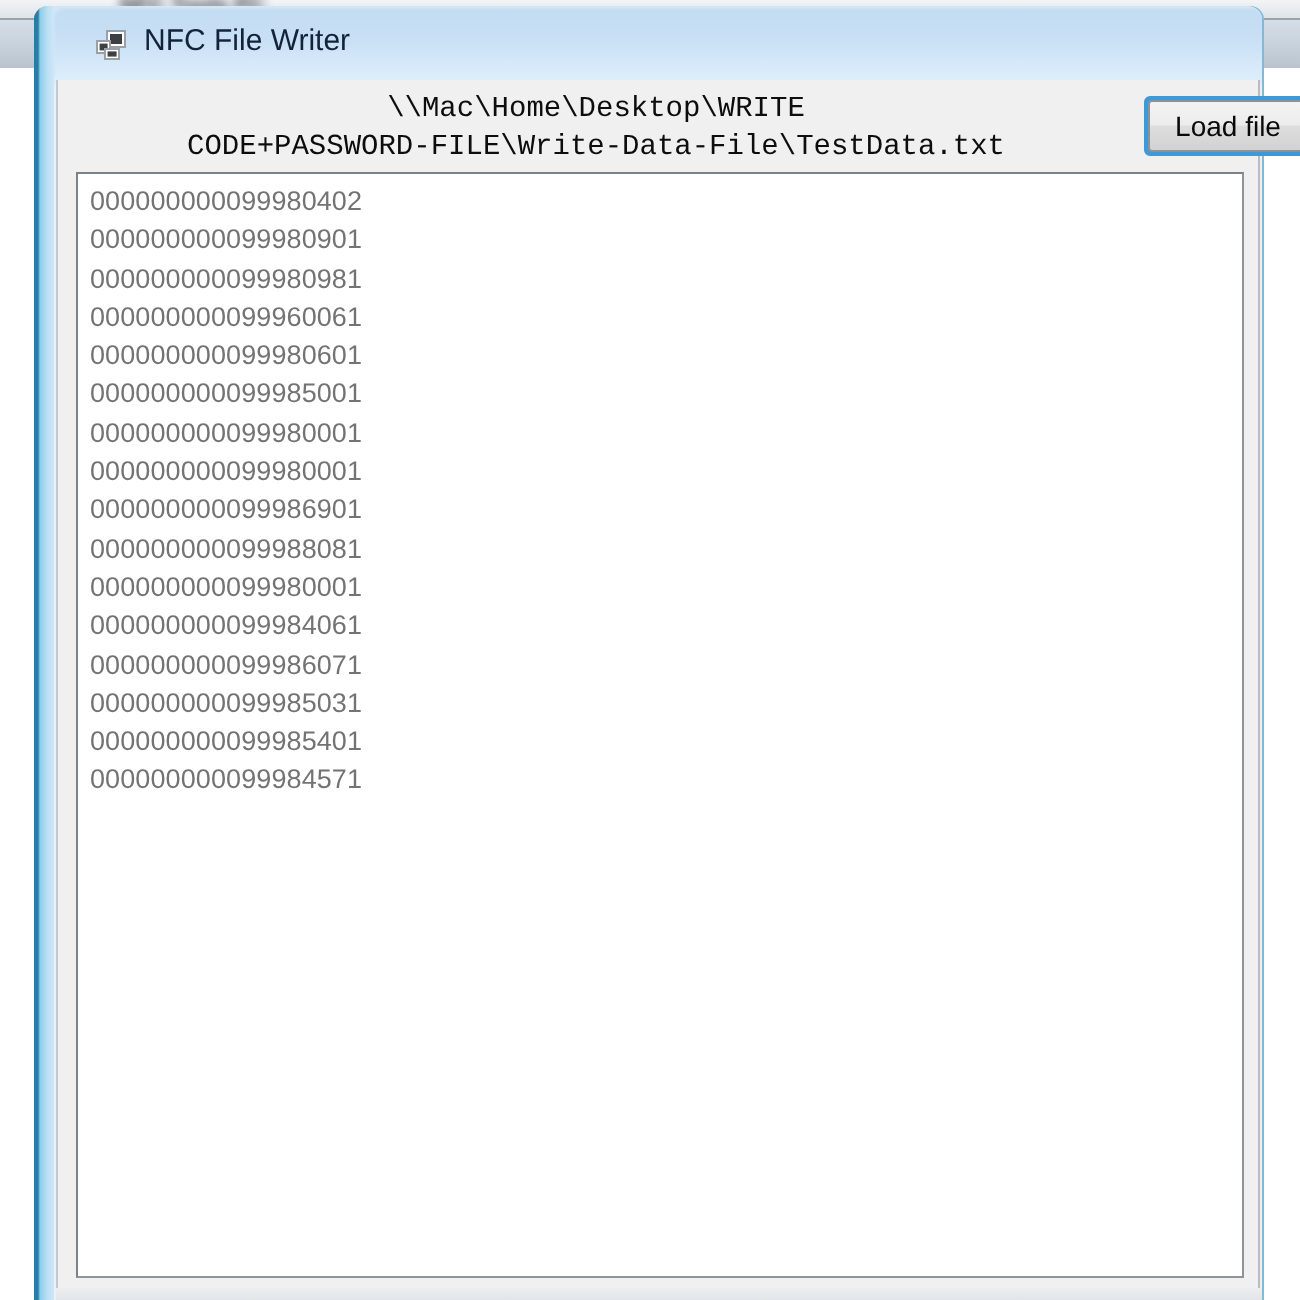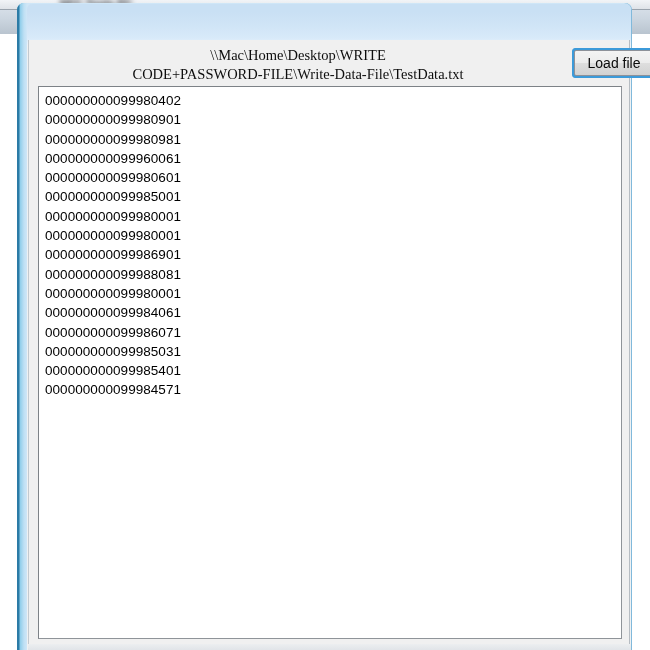--- a/index.html
+++ b/index.html
@@ -139,21 +139,21 @@
   
   .path-label {
     position: absolute;
     left: 24px;
     top: 6px;
     width: 490px;
     text-align: center;
     font-size: 14.5px;
     line-height: 19px;
     color: #0d0d0d;
-    font-family: Liberation Serif, serif;
+    font-family: Liberation Mono, monospace;
     white-space: pre-line;
   }
 
   
   .load-btn {
     position: absolute;
     left: 543px;
     top: 8px;
     width: 84px;
     height: 30px;
@@ -190,21 +190,21 @@
     border: 1px solid #8f9499;
     border-top-color: #7d8287;
     border-left-color: #7d8287;
     overflow: hidden;
   }
   .textbox-content {
     padding: 4px 18px 0 6px;
     font-family: "Liberation Sans", sans-serif;
     font-size: 13.5px;
     line-height: 19.3px;
-    color: #000000;
+    color: #737373;
     white-space: pre;
     letter-spacing: 0.05px;
   }
 
   
   .window-bottom {
     position: absolute;
     left: 11px;
     top: 641px;
     width: 603px;
@@ -222,20 +222,33 @@
     <div class="bg-blurtext t1">NFC Tools PC</div>
     <div class="bg-blurdot"></div>
     <div class="bg-blurtext t2">NFC File Writer App</div>
 
   </div>
 
   <div class="window">
     <div class="window-glass"></div>
     <div class="window-inner-bg"></div>
 
+    <div class="titlebar">
+      <div class="title-icon">
+        <svg width="16" height="15" viewBox="0 0 16 15" xmlns="http://www.w3.org/2000/svg">
+          <rect x="5.5" y="0.5" width="9" height="8" fill="#ffffff" stroke="#9aa0a6"></rect>
+          <rect x="7" y="2" width="6" height="5" fill="#3c4043"></rect>
+          <rect x="0.5" y="5.5" width="6.5" height="6" fill="#ffffff" stroke="#9aa0a6"></rect>
+          <rect x="1.8" y="6.8" width="4" height="3.4" fill="#3c4043"></rect>
+          <rect x="4.5" y="9.5" width="7" height="5" fill="#ffffff" stroke="#9aa0a6"></rect>
+          <rect x="5.8" y="10.7" width="4.5" height="2.6" fill="#3c4043"></rect>
+        </svg>
+      </div>
+      <div class="title-text">NFC File Writer</div>
+    </div>
 
     <div class="client">
 
       <div class="path-label">\\Mac\Home\Desktop\WRITE
 CODE+PASSWORD-FILE\Write-Data-File\TestData.txt</div>
 
       <div class="load-btn">
         <div class="load-btn-face">Load file</div>
       </div>
 

